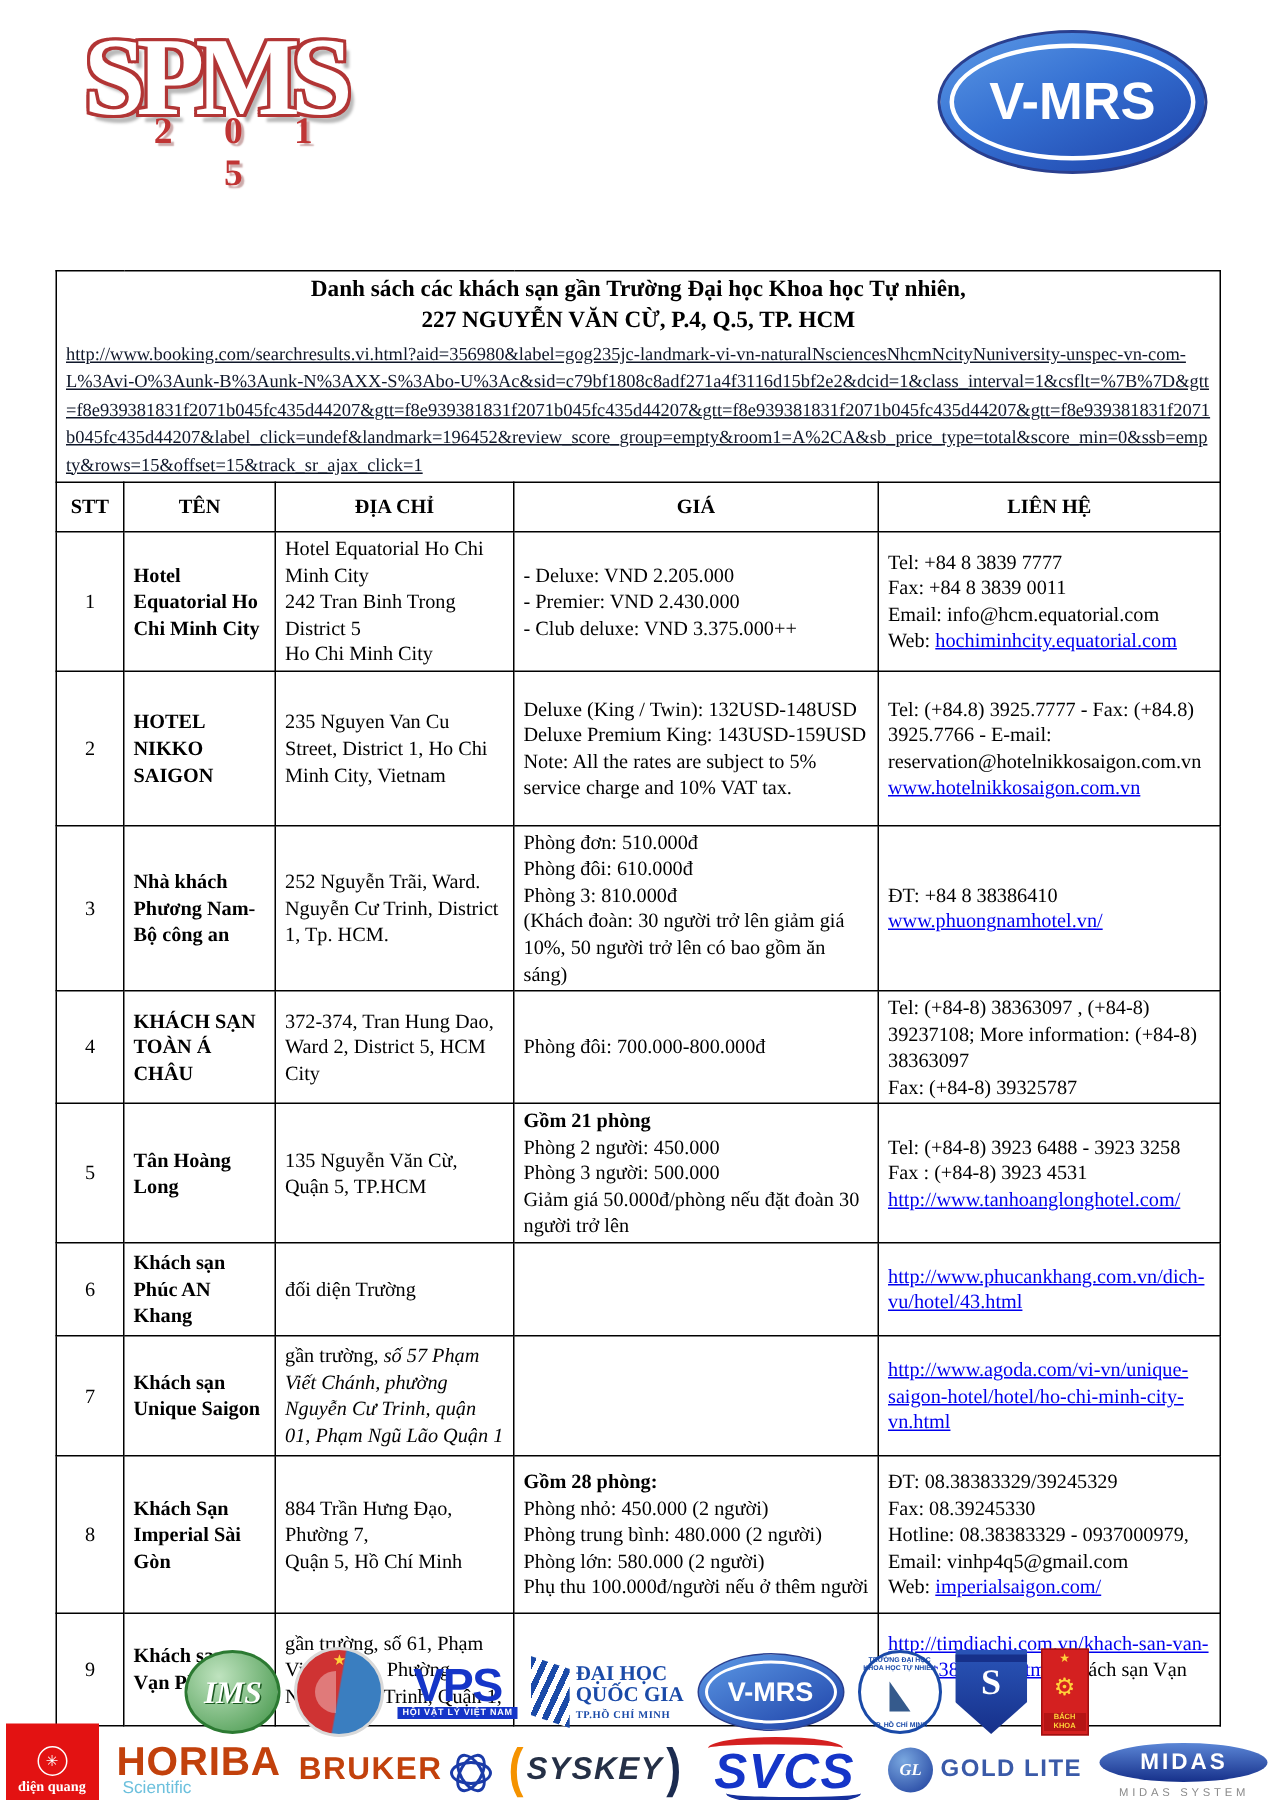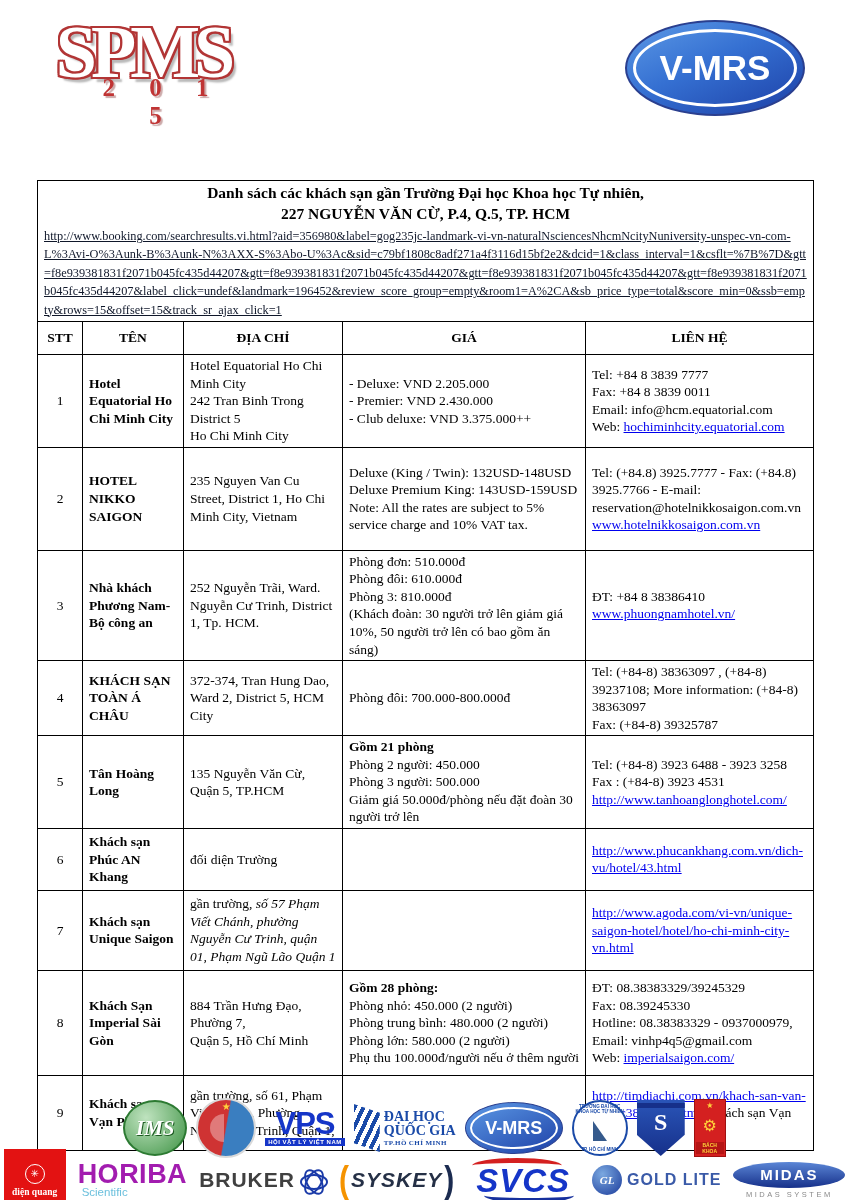--- a/index.html
+++ b/index.html
@@ -66,24 +66,24 @@
   .shield .band{font-size:4.5px;font-weight:bold;background:#16308a;width:100%;text-align:center;font-family:"Liberation Sans",sans-serif;}
   .shield .s{font-size:24px;font-weight:bold;font-family:"Liberation Serif",serif;line-height:1.2;}
   .bachkhoa{width:32px;height:58px;background:#d42020;border:1px solid #a01010;justify-content:space-between;padding:2px 1px;box-sizing:border-box;}
   .bachkhoa .star{color:#ffd23a;font-size:8px;line-height:1;}
   .bachkhoa .sym{color:#ffd23a;font-size:16px;line-height:1;}
   .bachkhoa .bk{color:#ffd23a;font-size:5px;font-weight:bold;background:#b51515;width:100%;text-align:center;font-family:"Liberation Sans",sans-serif;}
 
   .dienquang{width:62px;height:62px;background:#e31212;color:#fff;gap:3px;}
   .dienquang .bulb{width:18px;height:18px;border:1.5px solid #fff;border-radius:50%;display:flex;align-items:center;justify-content:center;font-size:10px;}
   .dienquang .nm{font-size:9.5px;font-weight:bold;font-family:"Liberation Serif",serif;}
-  .horiba .hw{color:#a21caf;font-family:"Liberation Sans",sans-serif;font-weight:bold;font-size:27px;line-height:.9;letter-spacing:.5px;}
+  .horiba .hw{color:#c2410c;font-family:"Liberation Sans",sans-serif;font-weight:bold;font-size:27px;line-height:.9;letter-spacing:.5px;}
   .horiba .hs{color:#6cc0dd;font-family:"Liberation Sans",sans-serif;font-size:11.5px;align-self:flex-start;margin-left:4px;}
   .bruker{flex-direction:row;gap:2px;}
-  .bruker .bw{color:#404040;font-family:"Liberation Sans",sans-serif;font-weight:bold;font-size:21px;letter-spacing:1px;}
+  .bruker .bw{color:#c2410c;font-family:"Liberation Sans",sans-serif;font-weight:bold;font-size:21px;letter-spacing:1px;}
   .atom{position:relative;width:30px;height:30px;}
   .atom i{position:absolute;left:3px;top:9px;width:24px;height:12px;border:2px solid #1a3aa8;border-radius:50%;}
   .atom i:nth-child(2){transform:rotate(60deg);}
   .atom i:nth-child(3){transform:rotate(120deg);}
   .syskey{flex-direction:row;font-family:"Liberation Sans",sans-serif;}
   .syskey .par{color:#f59300;font-size:30px;font-weight:bold;transform:scaleY(1.2);}
   .syskey .par2{color:#1b2b50;}
   .syskey .sw{color:#253046;font-weight:bold;font-style:italic;font-size:21px;letter-spacing:1px;margin:0 2px;}
   .svcs{position:relative;padding:6px 10px;}
   .svcs .sv{color:#1535c8;font-family:"Liberation Sans",sans-serif;font-weight:bold;font-style:italic;font-size:33px;line-height:1;letter-spacing:1px;text-align:right;}

